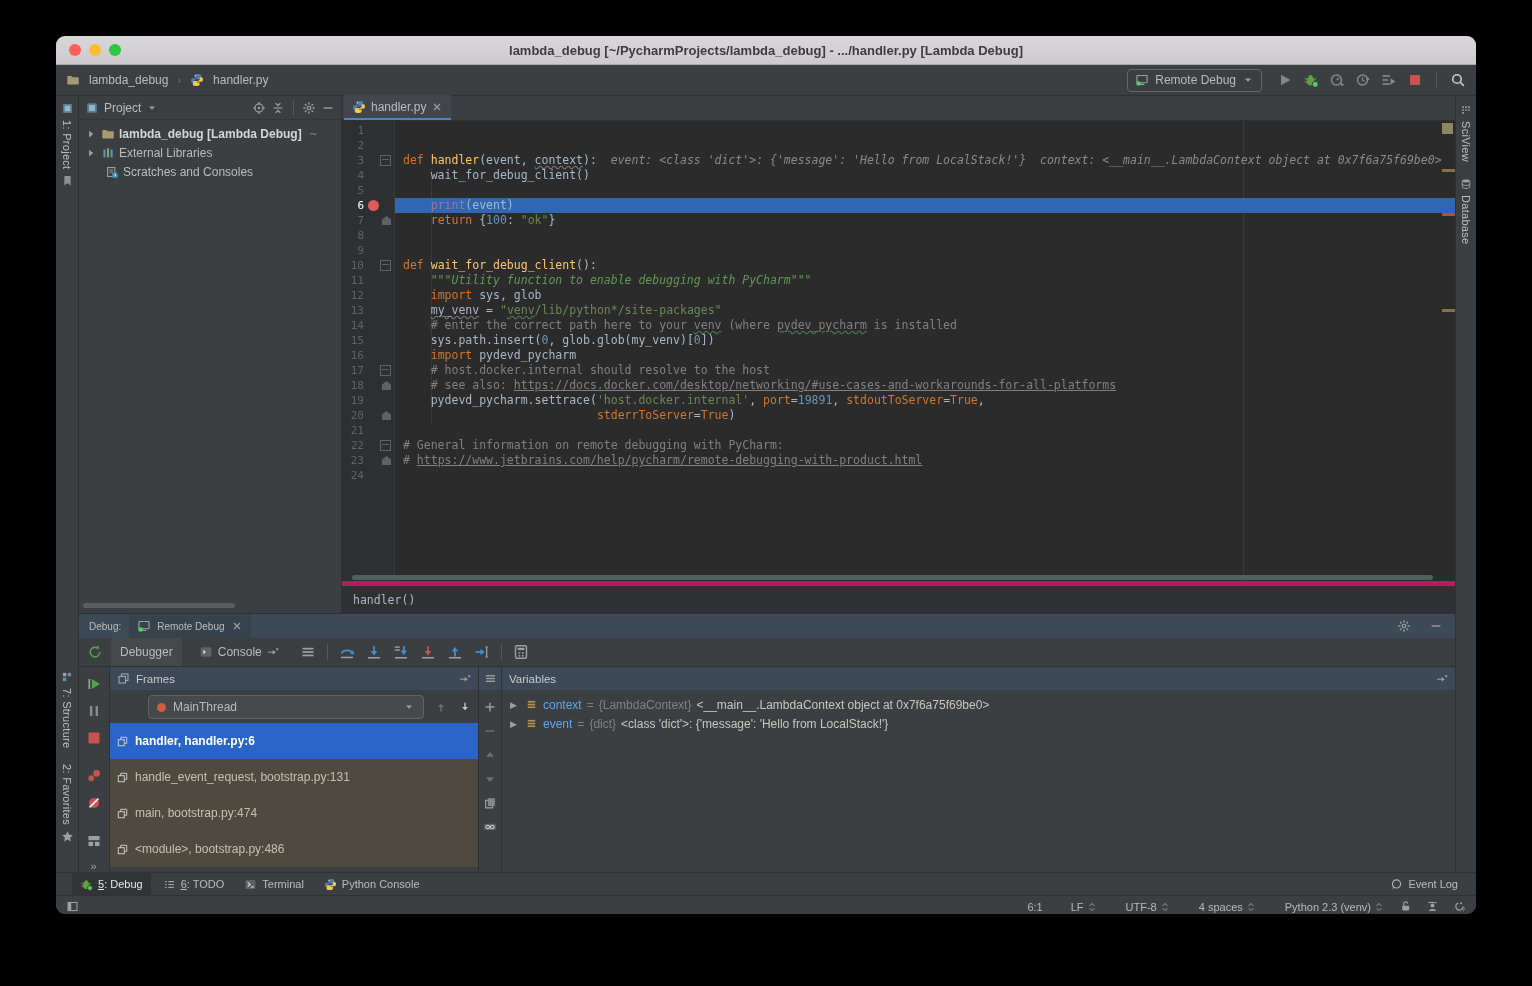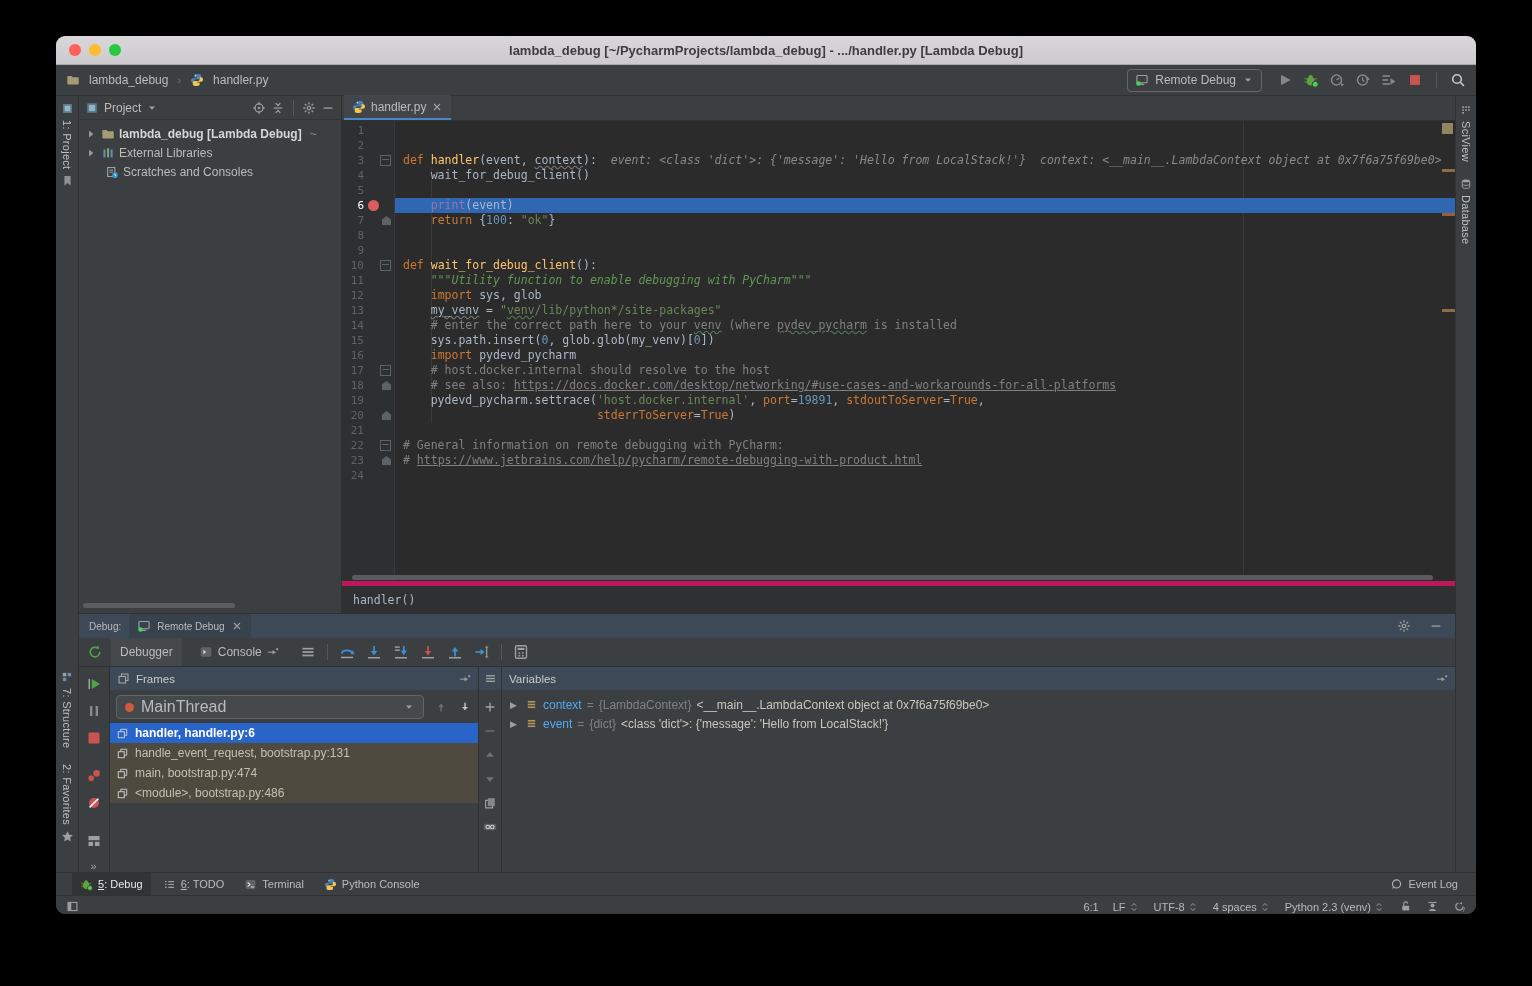--- a/index.html
+++ b/index.html
@@ -78,45 +78,45 @@
   .ttab{display:flex;align-items:center;gap:5px;height:28px;padding:0 9px;}
   .ttab.active{background:#46494b;}
   .dcontent{flex:1;display:flex;min-height:0;}
   .dside{width:30px;border-right:1px solid #2f3133;display:flex;flex-direction:column;align-items:center;padding-top:9px;gap:11px;}
   .dside .hsep{width:16px;height:1px;background:#55585a;}
   .dside .more{margin-top:auto;margin-bottom:4px;color:#9da0a2;font-size:11px;letter-spacing:1px;}
   .frames{width:368px;border-right:1px solid #2f3133;display:flex;flex-direction:column;}
   .panelhead{height:23px;background:#3d4956;display:flex;align-items:center;gap:6px;padding:0 7px;font-size:11.5px;color:#c7cbce;}
   .panelhead .sp{flex:1}
   .threadrow{display:flex;align-items:center;gap:10px;padding:5px 6px 4px 6px;}
-  .combo{width:300px;height:22px;border:1px solid #5f6467;border-radius:4px;background:#45494b;display:flex;align-items:center;gap:7px;padding:0 8px;font-size:16px;color:#bbbbbb;}
+  .combo{width:300px;height:22px;border:1px solid #5f6467;border-radius:4px;background:#45494b;display:flex;align-items:center;gap:7px;padding:0 8px;font-size:12px;color:#bbbbbb;margin-left:32px;}
   .combo .dot{width:9px;height:9px;border-radius:50%;background:#cf5b41;}
   .combo .sp{flex:1}
   .framelist{display:flex;flex-direction:column;}
-  .frow{height:20px;display:flex;align-items:center;gap:6px;padding-left:6px;font-size:12px;color:#c5c0b0;background:#4e4a3f;white-space:nowrap;}
+  .frow{height:36px;display:flex;align-items:center;gap:6px;padding-left:6px;font-size:12px;color:#c5c0b0;background:#4e4a3f;white-space:nowrap;}
   .frow.sel{background:#2965c9;color:#ffffff;font-weight:bold;}
   .strip{width:22px;border-right:1px solid #2f3133;display:flex;flex-direction:column;align-items:center;}
   .striphead{height:23px;width:100%;background:#3d4956;display:flex;align-items:center;justify-content:center;}
   .strip .icbtn{margin-top:10px;}
   .vars{flex:1;display:flex;flex-direction:column;min-width:0;}
   .varlist{padding-top:5px;}
   .vrow{height:19px;display:flex;align-items:center;gap:5px;padding-left:8px;font-size:12px;white-space:nowrap;}
   .vexp{color:#9da0a2;font-size:9px;width:10px;}
   .vname{color:#56a8f0;}
   .veq,.vtype{color:#808080;}
   .vval{color:#cac6bd;}
   
   .bottombar{height:22px;background:#3c3f41;border-top:1px solid #2f3133;display:flex;align-items:center;padding-left:16px;font-size:11px;color:#bbbbbb;}
   .btab{height:22px;display:flex;align-items:center;gap:5px;padding:0 8px;}
   .btab.active{background:#313335;color:#e8e8e8;}
   .mn{text-decoration:underline;}
   .eventlog{margin-left:auto;margin-right:18px;display:flex;align-items:center;gap:5px;}
   .statusbar{height:21px;background:#3c3f41;border-top:1px solid #2f3133;display:flex;align-items:center;padding:0 10px;font-size:11px;color:#b8b8b8;}
   .st-right{margin-left:auto;display:flex;align-items:center;gap:14px;}
-  .stitem{display:flex;align-items:flex-end;gap:2px;}
+  .stitem{display:flex;align-items:flex-end;gap:2px;margin-left:14px;}
 </style>
 </head>
 <body>
 
 <div class="window">
   <div class="titlebar">
     <div class="lights">
       <span class="light l-red"></span>
       <span class="light l-yel"></span>
       <span class="light l-grn"></span>

